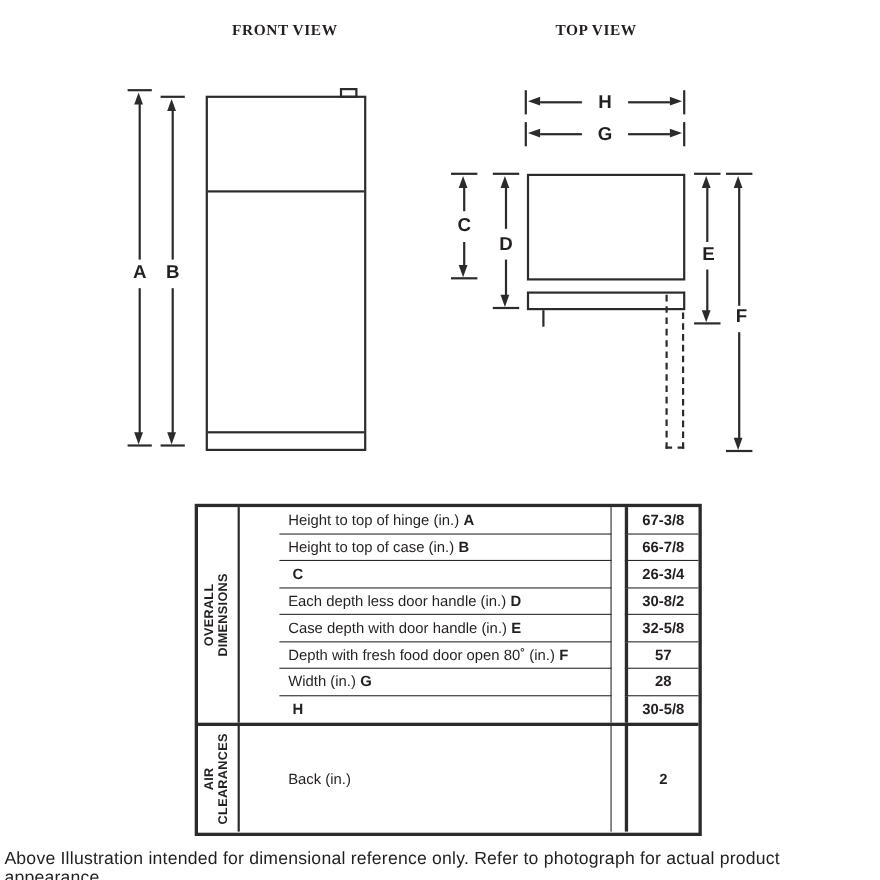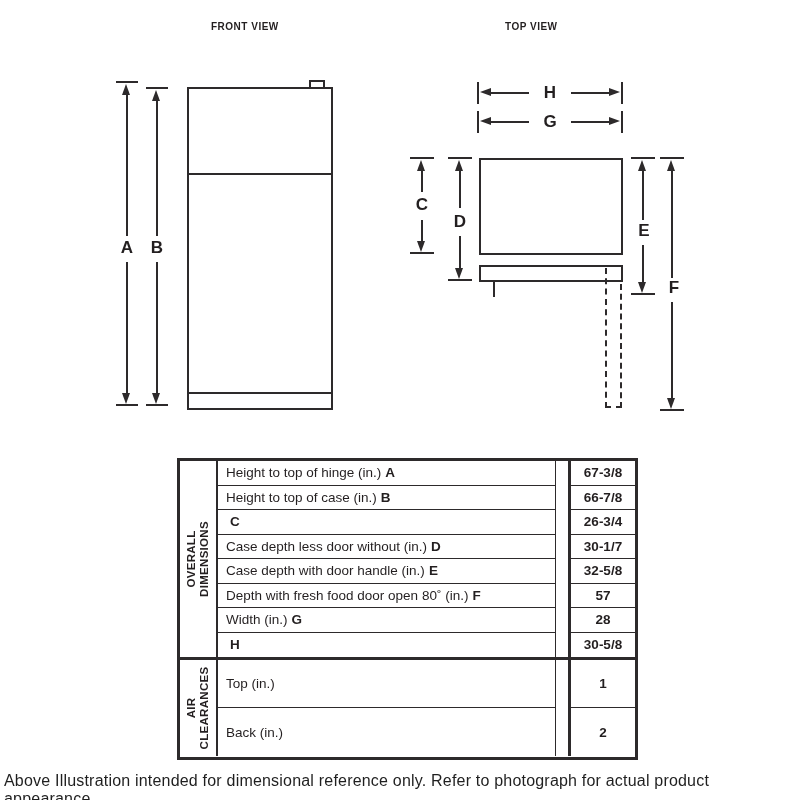--- a/index.html
+++ b/index.html
@@ -11,35 +11,35 @@
          font-family:"Liberation Sans", sans-serif;color:var(--tx);}
   .vline{position:absolute;width:2px;background:var(--ln);}
   .hline{position:absolute;height:2px;background:var(--ln);}
   .tick-h{position:absolute;height:2px;width:22px;background:var(--ln);}
   .tick-v{position:absolute;width:2px;height:22px;background:var(--ln);}
   .ah-up{position:absolute;width:0;height:0;border-left:4.5px solid transparent;border-right:4.5px solid transparent;border-bottom:11px solid var(--ln);}
   .ah-down{position:absolute;width:0;height:0;border-left:4.5px solid transparent;border-right:4.5px solid transparent;border-top:11px solid var(--ln);}
   .ah-left{position:absolute;width:0;height:0;border-top:4.5px solid transparent;border-bottom:4.5px solid transparent;border-right:11px solid var(--ln);}
   .ah-right{position:absolute;width:0;height:0;border-top:4.5px solid transparent;border-bottom:4.5px solid transparent;border-left:11px solid var(--ln);}
   .dimlab{position:absolute;transform:translate(-50%,-50%);font-weight:700;font-size:17px;color:var(--tx);}
-  .viewtitle{position:absolute;font-weight:700;font-size:10px;letter-spacing:.5px;color:var(--tx);}
+  .viewtitle{position:absolute;font-weight:700;font-size:14px;letter-spacing:.5px;color:var(--tx);font-family:Liberation Serif, serif;}
   .outline{position:absolute;border:2px solid var(--ln);background:#fff;box-sizing:border-box;}
   .dash-v{position:absolute;width:0;border-left:2px dashed var(--ln);}
   .dash-h{position:absolute;height:0;border-top:2px dashed var(--ln);}
 
   
   #spec-table{position:absolute;left:177px;top:458px;width:461px;height:302px;
               border:3px solid var(--ln);box-sizing:border-box;background:#fff;}
   .tsec{display:flex;box-sizing:border-box;}
   .tsec1{height:196px;}
   .tsec2{height:99px;border-top:3px solid var(--ln);}
   .slab{width:38px;border-right:2px solid var(--ln);position:relative;box-sizing:border-box;}
   .rot{position:absolute;top:50%;left:50%;transform:translate(-50%,-50%) rotate(-90deg);
        text-align:center;font-weight:700;font-size:11.5px;line-height:1.15;letter-spacing:.3px;white-space:nowrap;}
-  .rows{flex:1;display:flex;flex-direction:column;}
+  .rows{flex:1;display:flex;flex-direction:column;margin-left:36px;}
   .row{flex:1;display:flex;align-items:stretch;min-height:0;}
   .cd{flex:1;display:flex;align-items:center;padding-left:8px;box-sizing:border-box;
       border-right:1.5px solid var(--ln);border-bottom:1.5px solid var(--ln);font-size:13.5px;}
   .sp{width:12px;}
   .cv{width:67px;border-left:3px solid var(--ln);border-bottom:1.5px solid var(--ln);box-sizing:border-box;
       display:flex;align-items:center;justify-content:center;font-weight:700;font-size:13.5px;}
   .row:last-child .cd,.row:last-child .cv{border-bottom:none;}
   .ltr{margin-left:4px;font-weight:700;}
   .ltr:empty{display:none;}
 
@@ -165,25 +165,25 @@
         </div>
         <div class="row">
           <div class="cd">
               <b class="ltr">C</b>
             </div>
           <div class="sp"></div>
           <div class="cv">26-3/4</div>
         </div>
         <div class="row">
           <div class="cd">
-              <span>Case depth less door without (in.)</span>
+              <span>Each depth less door handle (in.)</span>
               <b class="ltr">D</b>
             </div>
           <div class="sp"></div>
-          <div class="cv">30-1/7</div>
+          <div class="cv">30-8/2</div>
         </div>
         <div class="row">
           <div class="cd">
               <span>Case depth with door handle (in.)</span>
               <b class="ltr">E</b>
             </div>
           <div class="sp"></div>
           <div class="cv">32-5/8</div>
         </div>
         <div class="row">
@@ -215,27 +215,20 @@
     <div class="tsec tsec2">
       <div class="slab">
         <div class="rot">
           <div>AIR</div>
           <div>CLEARANCES</div>
         </div>
       </div>
       <div class="rows">
         <div class="row">
           <div class="cd">
-              <span>Top (in.)</span>
-            </div>
-          <div class="sp"></div>
-          <div class="cv">1</div>
-        </div>
-        <div class="row">
-          <div class="cd">
               <span>Back (in.)</span>
             </div>
           <div class="sp"></div>
           <div class="cv">2</div>
         </div>
       </div>
     </div>
   </div>
 
   <div id="caption">Above Illustration intended for dimensional reference only. Refer to photograph for actual product appearance.</div>

